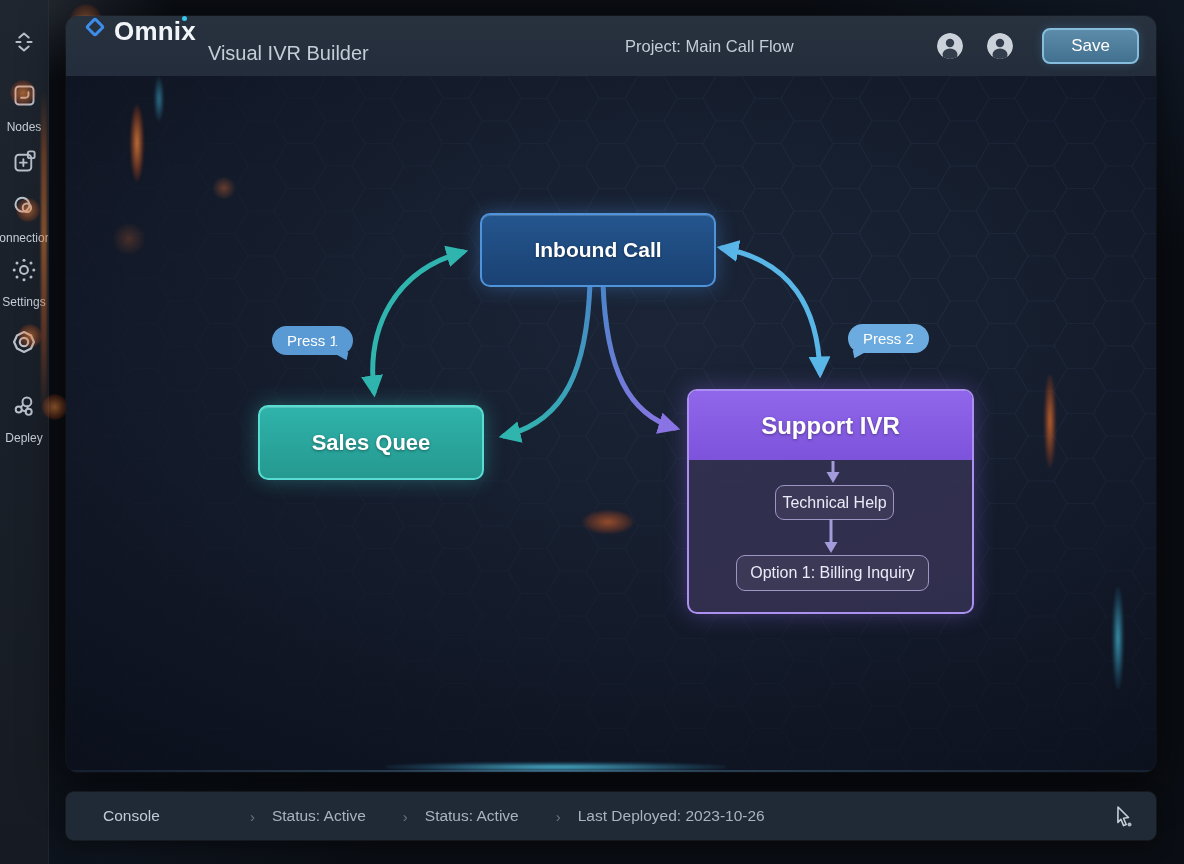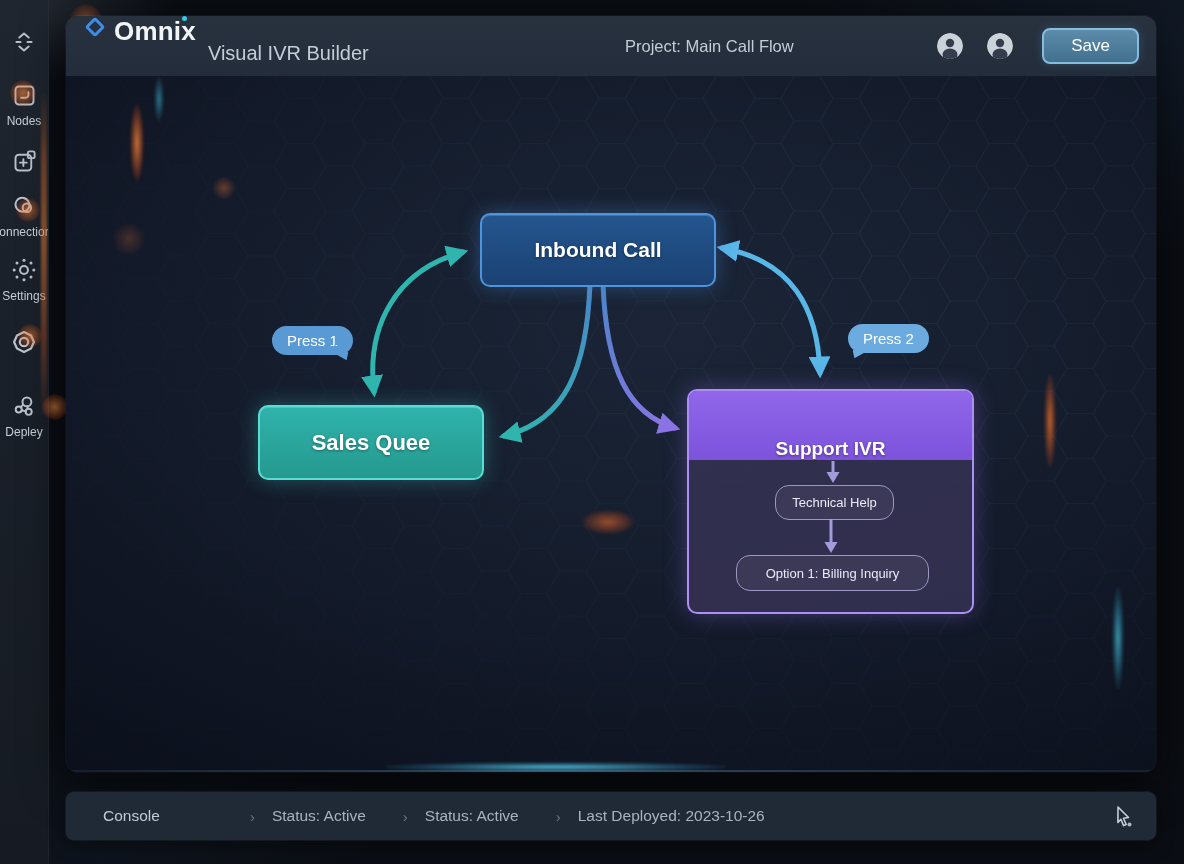--- a/index.html
+++ b/index.html
@@ -11,21 +11,21 @@
       radial-gradient(500px 300px at 1150px 40px, rgba(30,50,75,.35), transparent 70%),
       radial-gradient(400px 260px at 100px 860px, rgba(25,40,60,.25), transparent 70%),
       #0a0d13;
   }
   
   .sidebar{
     position:absolute;left:0;top:0;width:48px;height:864px;overflow:hidden;
     background:linear-gradient(180deg,#1f262f 0%,#1a2029 40%,#161b23 100%);
     border-right:1px solid rgba(255,255,255,.04);
   }
-  .side-item{position:absolute;left:0;width:48px;display:flex;flex-direction:column;align-items:center;gap:5px;cursor:pointer;}
+  .side-item{position:absolute;left:0;width:48px;display:flex;flex-direction:column;align-items:center;gap:11px;cursor:pointer;}
   .side-item svg{display:block;}
   .side-label{font-size:12px;color:#c7ced7;white-space:nowrap;text-align:center;}
   .rail-streak{position:absolute;left:41px;top:90px;width:6px;height:330px;pointer-events:none;
     background:linear-gradient(180deg,transparent,rgba(255,120,45,.35) 20%,rgba(255,140,60,.5) 45%,rgba(255,110,40,.3) 75%,transparent);filter:blur(1px);}
   
   .glow{position:absolute;pointer-events:none;border-radius:50%;}
   
   .window{
     position:absolute;left:66px;top:16px;width:1090px;height:756px;border-radius:12px;overflow:hidden;
     background:#151c29;box-shadow:0 12px 44px rgba(0,0,0,.65), 0 0 0 1px rgba(255,255,255,.05);
@@ -69,27 +69,27 @@
   .node-sales{
     left:192px;top:329px;width:222px;height:71px;font-size:22px;
     background:linear-gradient(180deg,#2fb3ab 0%,#25998f 100%);
     border:2px solid #59dcd2;box-shadow:0 0 20px rgba(60,210,200,.35), inset 0 1px 0 rgba(255,255,255,.2);
   }
   .node-support{
     left:621px;top:313px;width:283px;height:221px;display:block;border-radius:10px;
     background:rgba(54,50,84,.85);
     border:2px solid #ab90f2;box-shadow:0 0 22px rgba(150,110,240,.35);
   }
-  .support-header{height:69px;border-radius:7px 7px 0 0;display:flex;align-items:flex-end;justify-content:center;
-    font-size:19px;font-weight:bold;color:#fff;
+  .support-header{height:69px;border-radius:7px 7px 0 0;display:flex;align-items:center;justify-content:center;
+    font-size:24px;font-weight:bold;color:#fff;
     background:linear-gradient(180deg,#9066ea 0%,#7d53dc 100%);}
   .support-body{position:relative;height:150px;}
   .pill{position:absolute;display:flex;align-items:center;justify-content:center;
-    border:1.5px solid #9c96c4;border-radius:14px;background:rgba(255,255,255,.05);
-    color:#ece9f8;font-size:13px;font-weight:normal;text-shadow:none;cursor:pointer;}
+    border:1.5px solid #9c96c4;border-radius:9px;background:rgba(255,255,255,.05);
+    color:#ece9f8;font-size:16px;font-weight:normal;text-shadow:none;cursor:pointer;}
   .pill-tech{left:86px;top:25px;width:117px;height:33px;}
   .pill-option{left:47px;top:95px;width:191px;height:34px;}
   .mini-arrow{position:absolute;pointer-events:none;}
   
   .bubble{position:absolute;height:29px;display:flex;align-items:center;justify-content:center;
     padding:0 15px;border-radius:15px;color:#fff;font-size:15px;cursor:pointer;}
   .bubble::after{content:'';position:absolute;width:11px;height:11px;background:inherit;bottom:-3px;}
   .bubble-p1{left:206px;top:250px;background-color:#5a9ad4;text-align:center;}
   .bubble-p1::after{right:7px;transform:skewX(38deg) rotate(45deg);}
   .bubble-p2{left:782px;top:248px;background-color:#6cabdf;}

